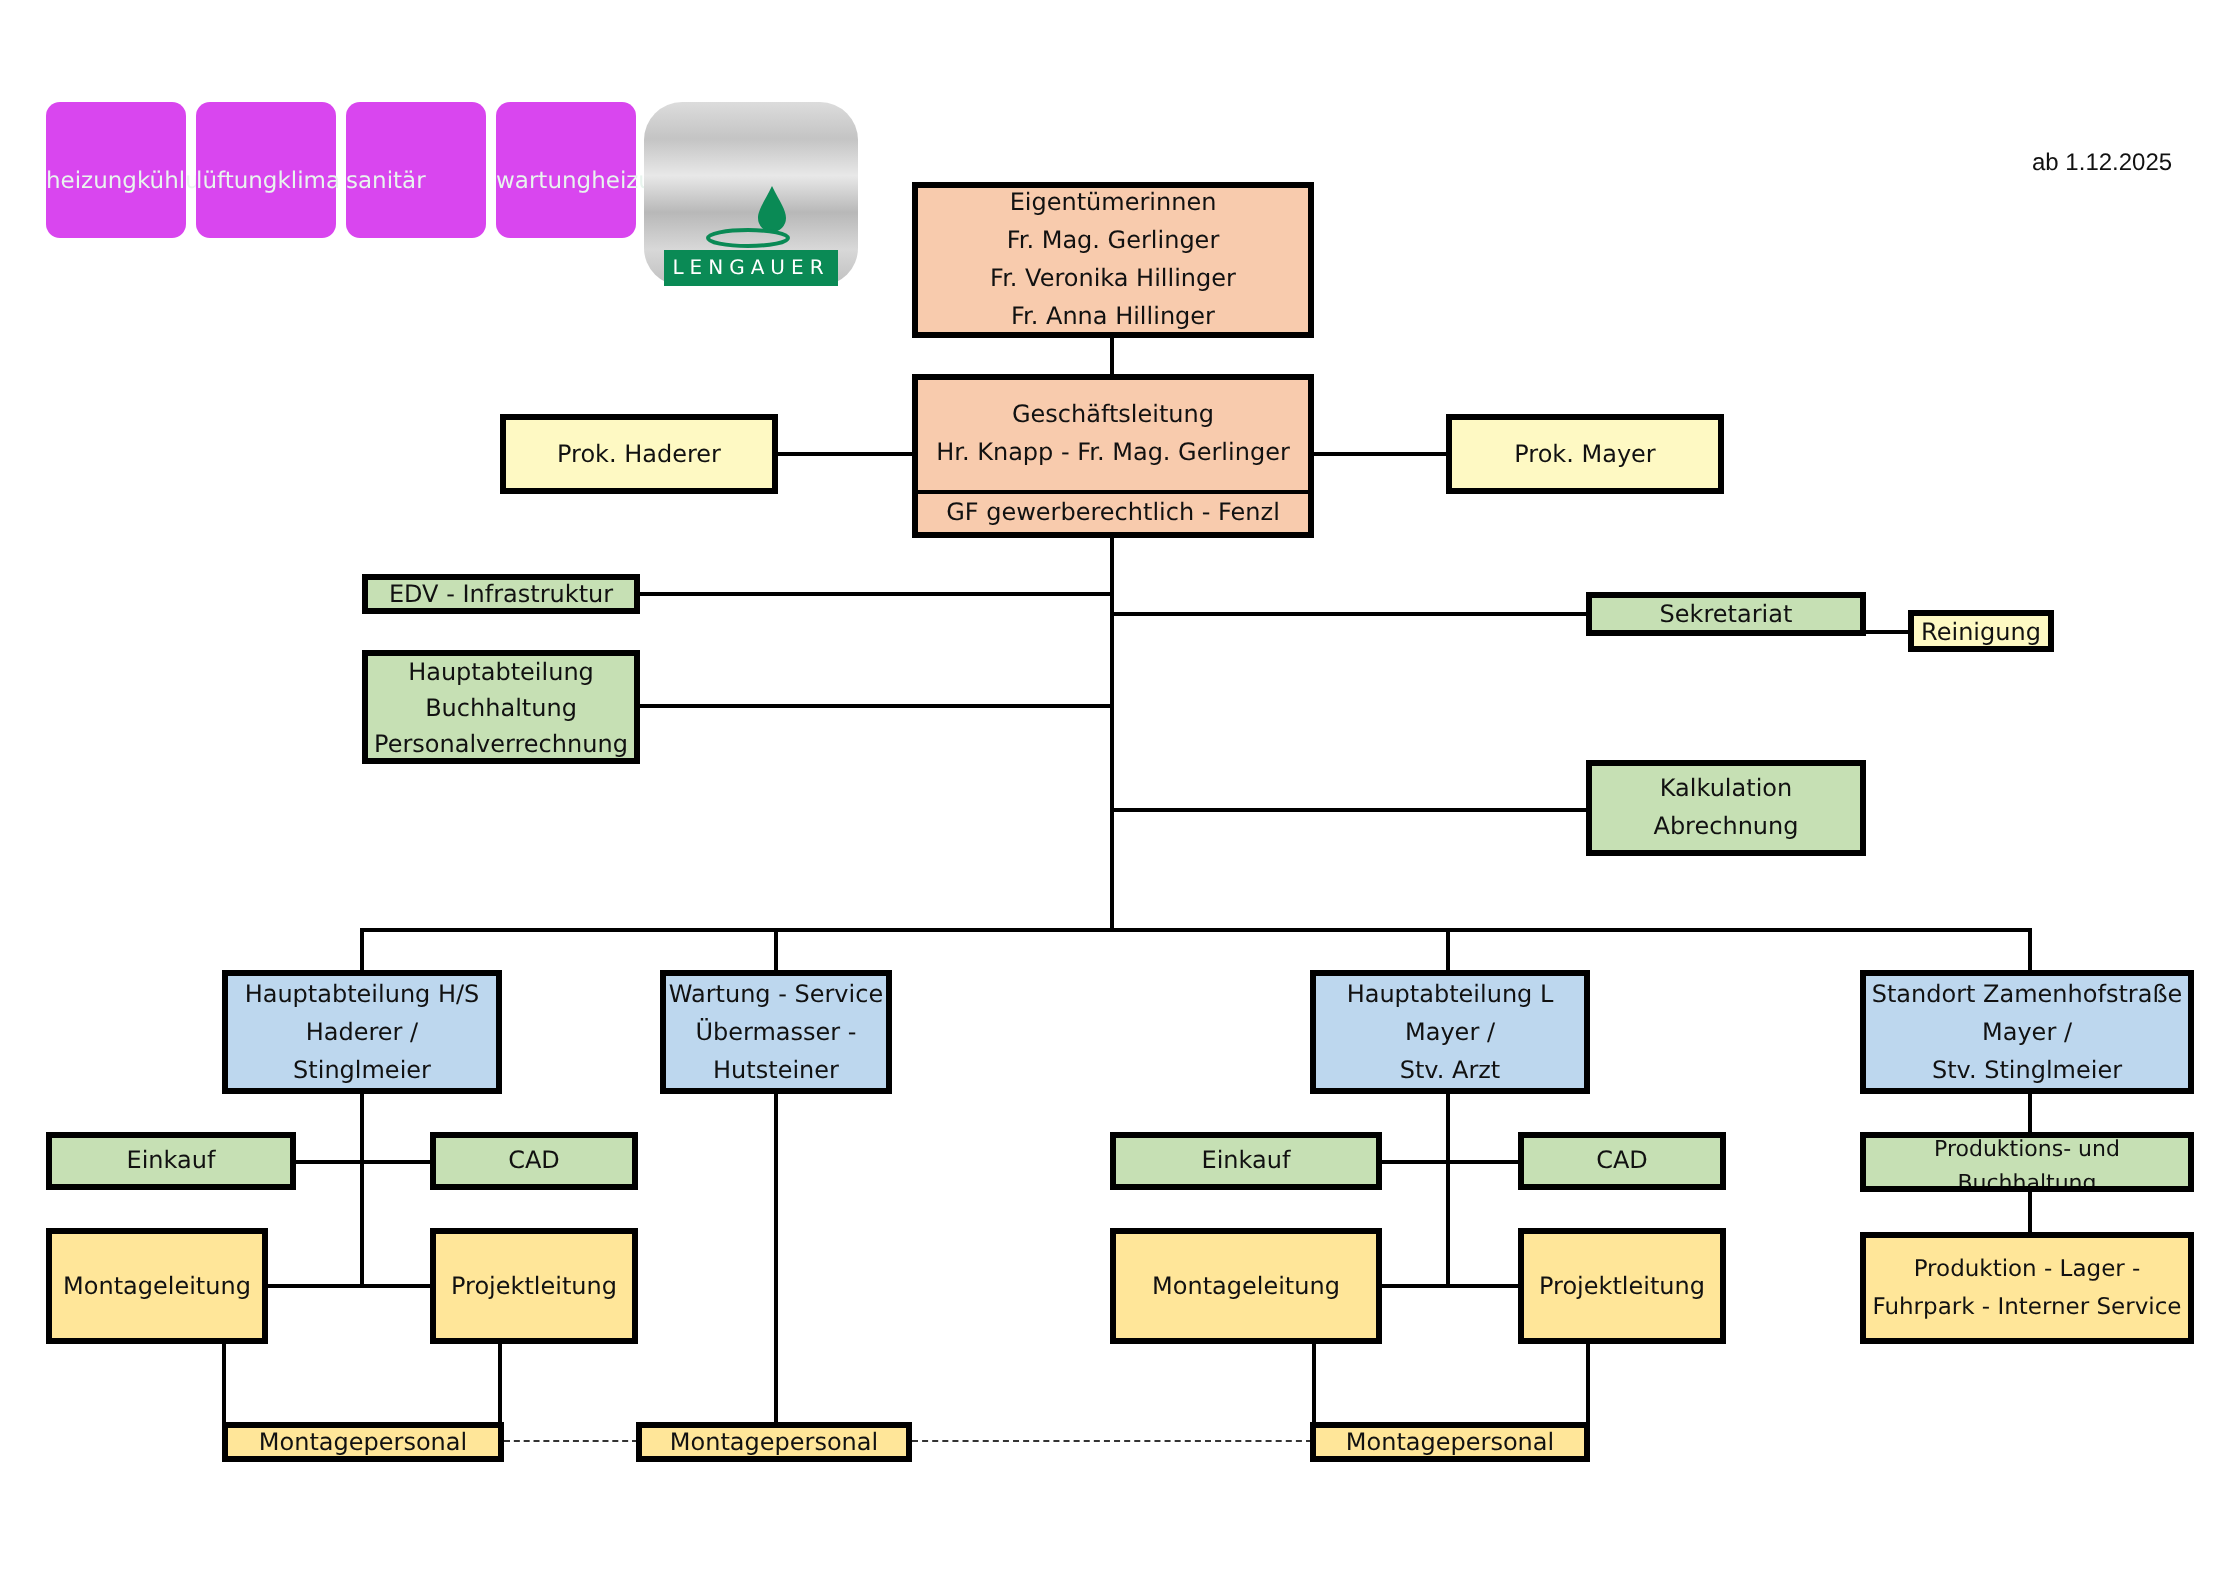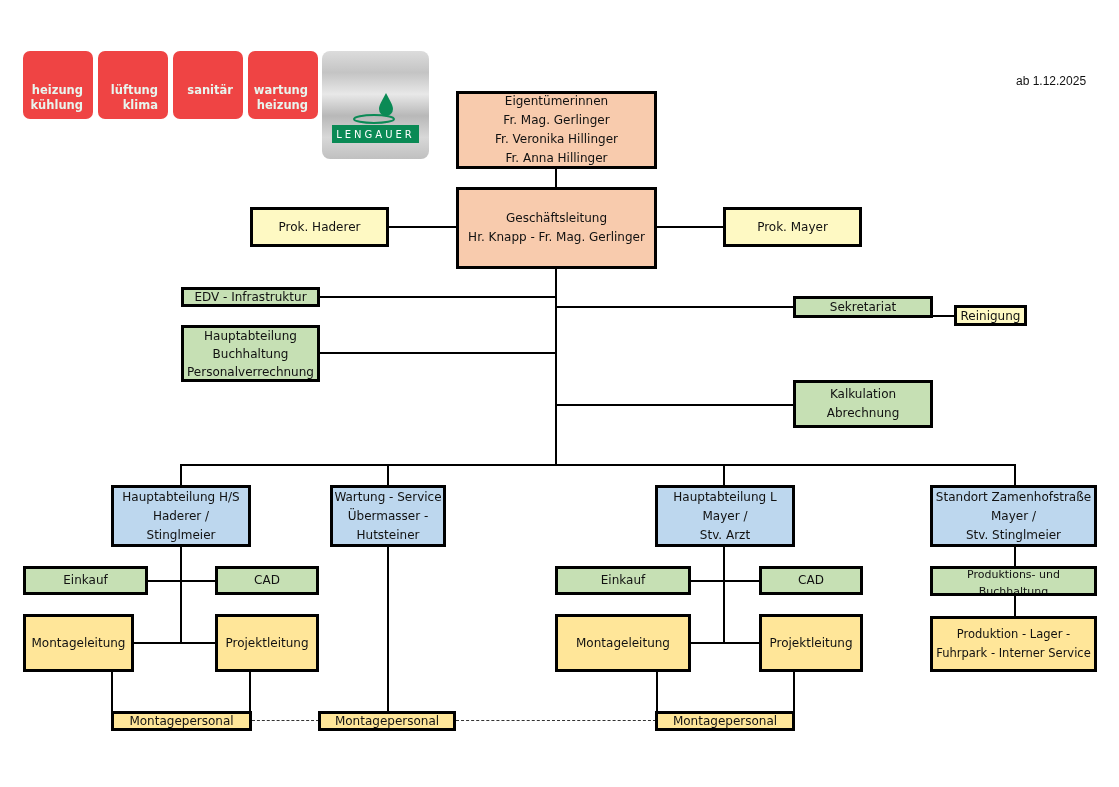--- a/index.html
+++ b/index.html
@@ -8,21 +8,21 @@
   .box{position:absolute;box-sizing:border-box;border:3px solid #000;display:flex;flex-direction:column;align-items:center;justify-content:center;text-align:center;font-family:"DejaVu Sans","Liberation Sans",sans-serif;font-size:12px;line-height:19px;color:#111;}
   .box.thin{border-width:2px;}
   .peach{background:#f8cbad;}
   .green{background:#c6e0b4;}
   .blue{background:#bdd7ee;}
   .yellow{background:#ffe699;}
   .white{background:#fef9c3;}
   .hl{position:absolute;height:2px;background:#000;}
   .vl{position:absolute;width:2px;background:#000;}
   .dash{position:absolute;height:0;border-top:1px dashed #333;}
-  .tile{position:absolute;background:#ef4444;border-radius:7px;color:#e8f5ee;font-family:"DejaVu Sans",sans-serif;font-size:11.5px;line-height:15px;text-align:right;box-sizing:border-box;padding-right:10px;display:flex;flex-direction:column;justify-content:flex-start;padding-top:32px;font-weight:bold;}
+  .tile{position:absolute;background:#d946ef;border-radius:7px;color:#e8f5ee;font-family:"DejaVu Sans",sans-serif;font-size:11.5px;line-height:15px;text-align:right;box-sizing:border-box;padding-right:10px;display:flex;flex-direction:row;justify-content:flex-start;padding-top:32px;}
   .logo{position:absolute;border-radius:8px;background:linear-gradient(180deg,#dcdcdc 0%,#c4c4c4 20%,#e8e8e8 40%,#b8b8b8 60%,#d8d8d8 80%,#c0c0c0 100%);}
   .logo-band{position:absolute;left:10px;right:10px;top:74px;height:18px;background:#0a8a55;color:#fff;font-family:"DejaVu Sans",sans-serif;font-size:10px;letter-spacing:3px;display:flex;align-items:center;justify-content:center;}
   .date{position:absolute;font-family:Liberation Sans, sans-serif;font-size:12px;color:#111;}
   .row{display:block;white-space:nowrap;}
 </style>
 </head>
 <body>
 
 <div class="tile" style="left:23px;top:51px;width:70px;height:68px;">
   <span class="row">heizung</span>
@@ -33,21 +33,21 @@
   <span class="row">klima</span>
 </div>
 <div class="tile" style="left:173px;top:51px;width:70px;height:68px;">
   <span class="row">sanitär</span>
   <span class="row"></span>
 </div>
 <div class="tile" style="left:248px;top:51px;width:70px;height:68px;">
   <span class="row">wartung</span>
   <span class="row">heizung</span>
 </div>
-<div class="logo" style="left:322px;top:51px;width:107px;height:108px;">
+<div class="logo" style="left:322px;top:51px;width:107px;height:92px;border-radius:19px;">
   <svg class="abs" style="left:30px;top:40px;" width="50" height="36" viewBox="0 0 50 36">
     <path d="M34 2 C30 10 27 14 27 18 a7 7 0 0 0 14 0 C41 14 38 10 34 2Z" fill="#0a8a55"></path>
     <ellipse cx="22" cy="28" rx="20" ry="4" fill="none" stroke="#0a8a55" stroke-width="2"></ellipse>
   </svg>
   <div class="logo-band">LENGAUER</div>
 </div>
 
 <div class="date" style="left:1016px;top:74px;">ab 1.12.2025</div>
 
 <div class="vl" style="left:555px;top:168px;height:20px;"></div>
@@ -93,20 +93,21 @@
   <span class="row">Fr. Mag. Gerlinger</span>
   <span class="row">Fr. Veronika Hillinger</span>
   <span class="row">Fr. Anna Hillinger</span>
 </div>
 
 <div class="box peach" style="left:456px;top:187px;width:201px;height:82px;justify-content:center;">
   <div style="height:56px;display:flex;flex-direction:column;justify-content:center;">
     <span class="row">Geschäftsleitung</span>
     <span class="row">Hr. Knapp - Fr. Mag. Gerlinger</span>
   </div>
+  <div style="width:100%;border-top:2px solid #000;height:20px;line-height:19px;">GF gewerberechtlich - Fenzl</div>
 </div>
 
 <div class="box white" style="left:250px;top:207px;width:139px;height:40px;">Prok. Haderer</div>
 <div class="box white" style="left:723px;top:207px;width:139px;height:40px;">Prok. Mayer</div>
 
 <div class="box green" style="left:181px;top:287px;width:139px;height:20px;line-height:15px;">EDV - Infrastruktur</div>
 <div class="box green" style="left:181px;top:325px;width:139px;height:57px;line-height:18px;">
   <span class="row">Hauptabteilung</span>
   <span class="row">Buchhaltung</span>
   <span class="row">Personalverrechnung</span>

